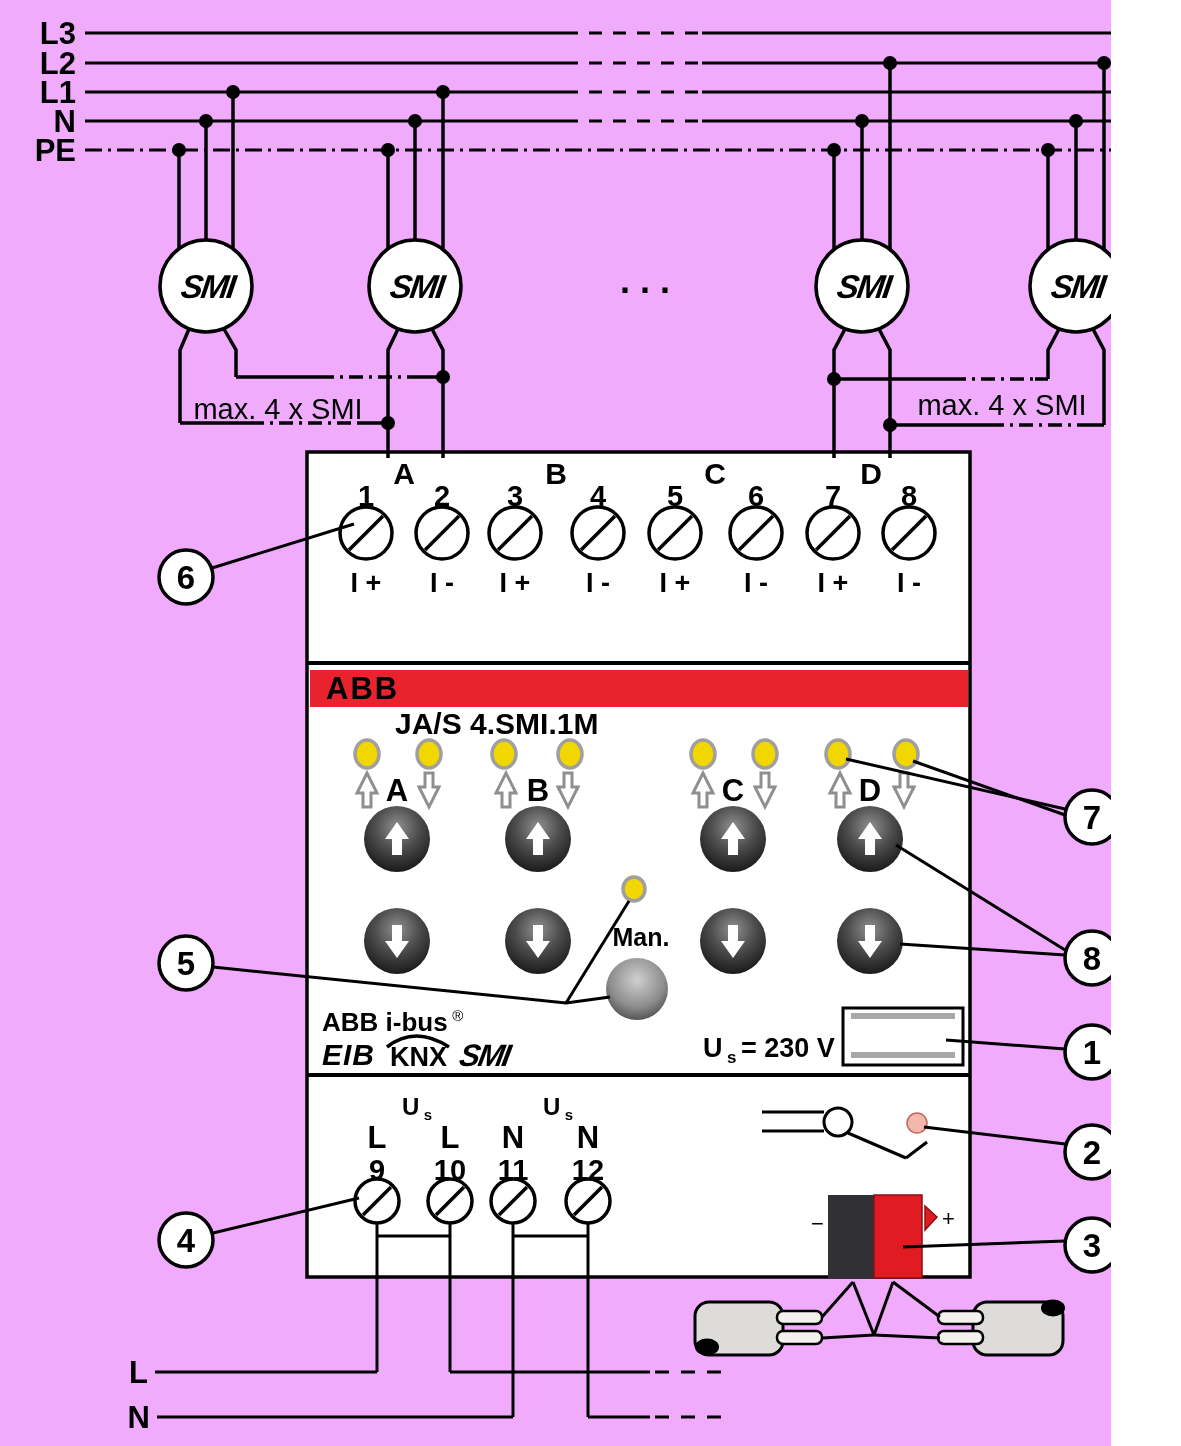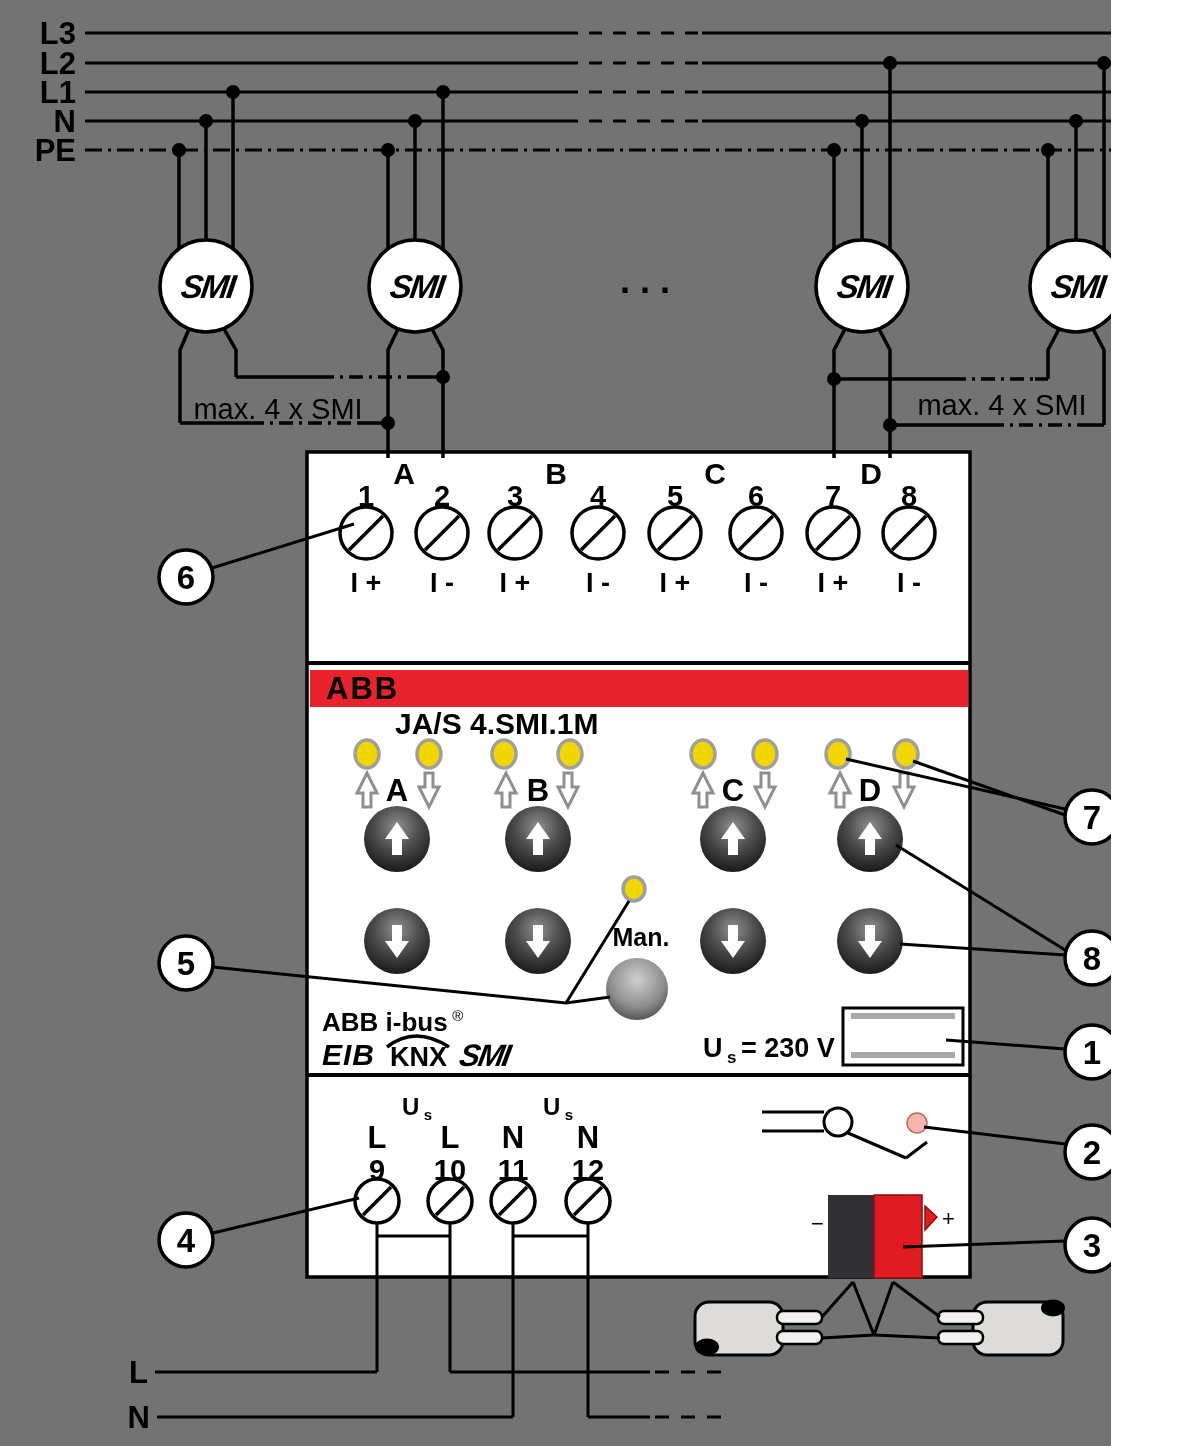--- a/index.html
+++ b/index.html
@@ -1,16 +1,16 @@
 <!DOCTYPE html>
 <html><head>
 <meta charset="utf-8">
 <style>
   html,body{margin:0;padding:0;background:#fff;}
-  .stage{position:relative;width:1111px;height:1446px;background:#737373;overflow:hidden;}
+  .stage{position:relative;width:1111px;height:1446px;background:#f0abfc;overflow:hidden;}
   text{font-family:"Liberation Sans","DejaVu Sans",sans-serif;fill:#000;}
 </style>
 </head>
 <body>
 
 <div class="stage">
 <svg width="1181" height="1446" viewBox="0 0 1181 1446" xmlns="http://www.w3.org/2000/svg">
   <defs>
     <radialGradient id="btnG" cx="50%" cy="32%" r="75%">
       <stop offset="0%" stop-color="#909090"></stop>

